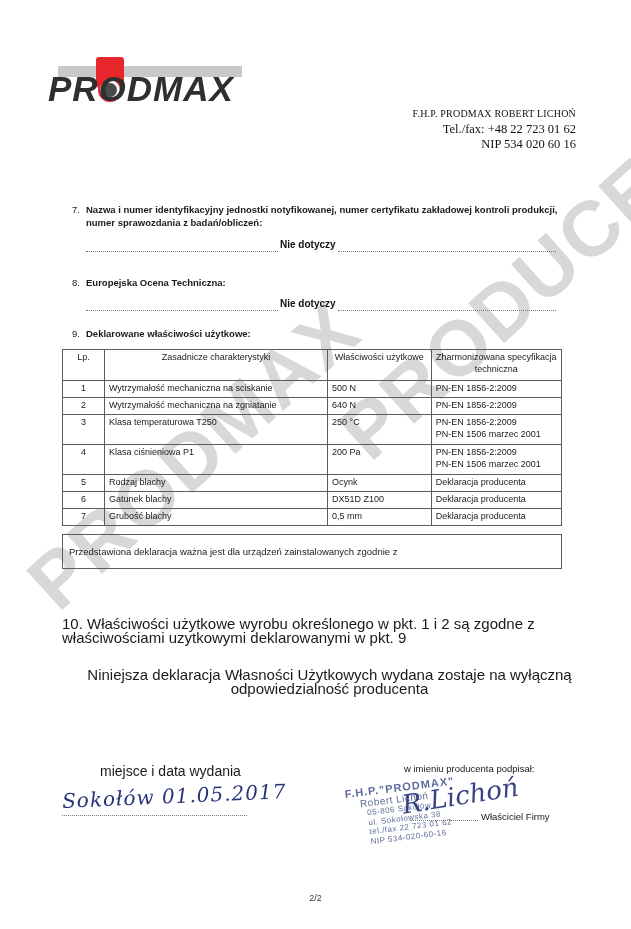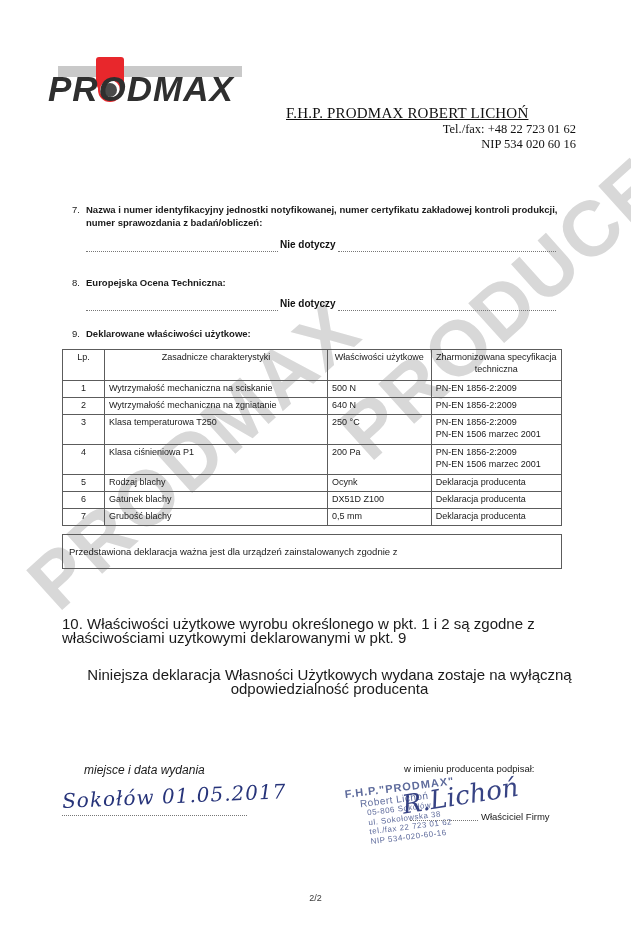--- a/index.html
+++ b/index.html
@@ -125,24 +125,23 @@
     left: 286px;
     top: 106px;
     width: 290px;
     text-align: right;
     font-family: "Liberation Serif", serif;
     font-size: 12.5px;
     line-height: 15.5px;
     color: #111111;
   }
   .company-block .line1 {
-    text-align: left;
-    font-size: 15px;
+    text-align: right;
+    font-size: 10px;
     letter-spacing: 0.2px;
-    text-decoration: underline;
   }
   .company-link {
     text-decoration: underline;
     color: #2230c0;
   }
   .contact-row {
     display: block;
   }
 
   
@@ -248,25 +247,24 @@
     font-size: 15px;
     line-height: 13.5px;
     color: #1a1a1a;
   }
   .p10 { left: 62px; top: 617px; width: 505px; }
   .pstmt { left: 82px; top: 668px; width: 495px; text-align: center; }
 
   
   .sig-left-label {
     position: absolute;
-    left: 84px;
+    left: 100px;
     top: 763px;
-    font-size: 12px;
-    color: #1a1a1a;
-    font-style: italic;
+    font-size: 14px;
+    color: #1a1a1a;
   }
   .sig-right-label {
     position: absolute;
     left: 404px;
     top: 763px;
     font-size: 9.5px;
     color: #1a1a1a;
   }
   .hand-date {
     position: absolute;

